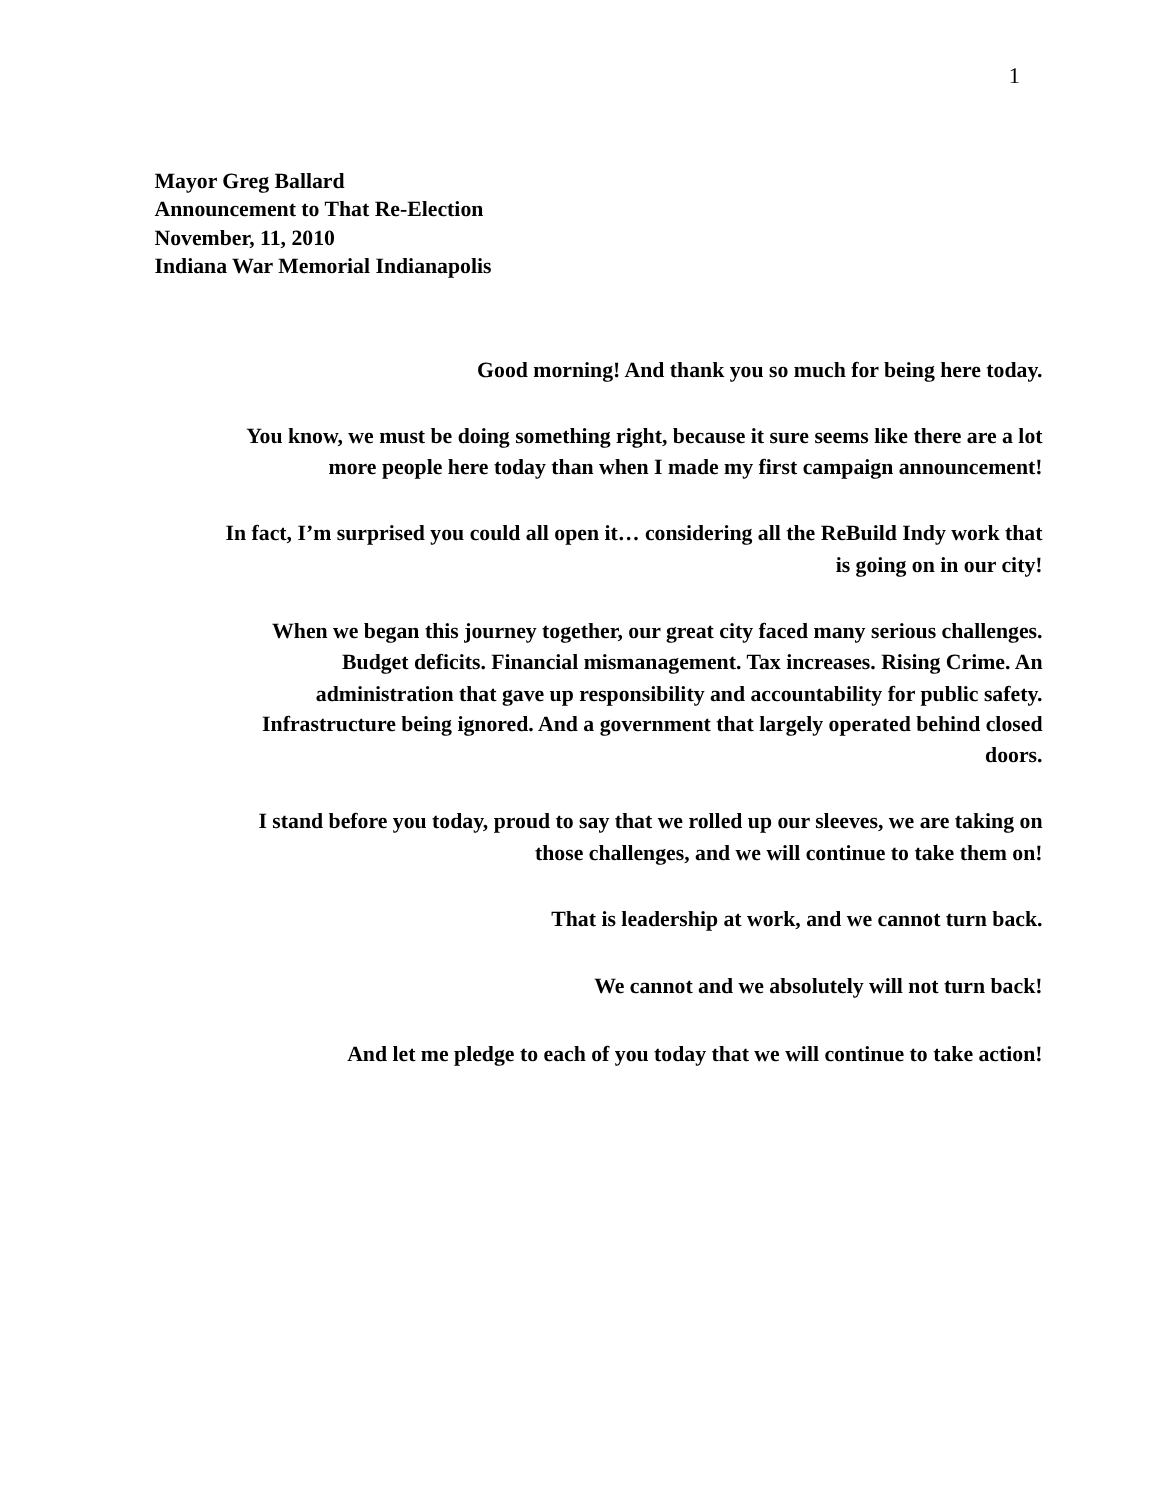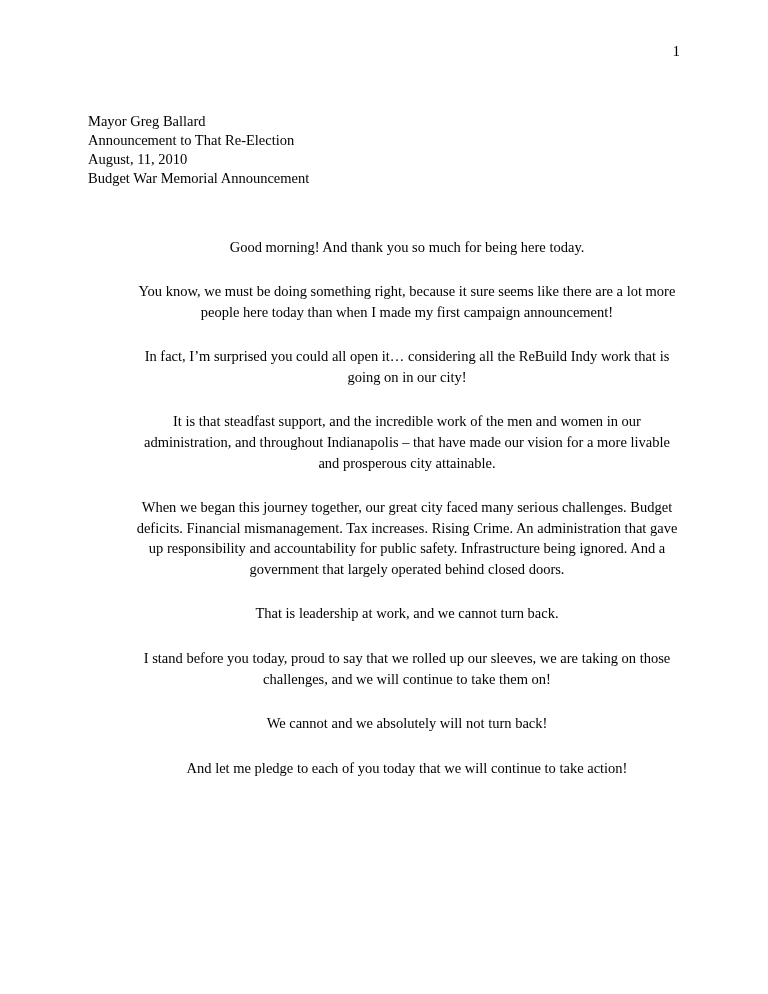--- a/index.html
+++ b/index.html
@@ -19,66 +19,66 @@
   }
   .page-number {
     position: absolute;
     top: 44px;
     right: 88px;
     font-size: 15px;
     line-height: 1;
   }
   .content {
     position: absolute;
-    left: 88px;
+    left: 103px;
     top: 112px;
     width: 592px;
+    font-weight: bold;
   }
   .heading-block {
     font-size: 14.5px;
     line-height: 1.32;
     margin-bottom: 0;
   }
   .heading-line {
     white-space: pre-wrap;
   }
   .heading-line.italic {
     font-style: italic;
   }
   .body-block {
     font-size: 14.5px;
     line-height: 1.42;
     margin-top: 24px;
-    text-align: center;
+    text-align: right;
     margin-left: 46px;
   }
   .body-block.first {
     margin-top: 48px;
   }
 </style>
 </head>
 <body>
 
 <div class="page">
 
   <div class="page-number">1</div>
 
   <div class="content">
 
     <div class="heading-block">
       <div class="heading-line">Mayor Greg Ballard</div>
       <div class="heading-line">Announcement to That Re-Election</div>
-      <div class="heading-line">August, 11, 2010</div>
-      <div class="heading-line">Budget War Memorial Announcement</div>
+      <div class="heading-line">November, 11, 2010</div>
+      <div class="heading-line">Indiana War Memorial Indianapolis</div>
     </div>
 
     <p class="body-block first">Good morning!  And thank you so much for being here today.</p>
     <p class="body-block">You know, we must be doing something right, because it sure seems like there are a lot more people here today than when I made my first campaign announcement!</p>
     <p class="body-block">In fact, I’m surprised you could all open it… considering all the ReBuild Indy work that is going on in our city!</p>
-    <p class="body-block">It is that steadfast support, and the incredible work of the men and women in our administration, and throughout Indianapolis – that have made our vision for a more livable and prosperous city attainable.</p>
     <p class="body-block">When we began this journey together, our great city faced many serious challenges.  Budget deficits.  Financial mismanagement.  Tax increases.  Rising Crime.  An administration that gave up responsibility and accountability for public safety.  Infrastructure being ignored.  And a government that largely operated behind closed doors.</p>
+    <p class="body-block">I stand before you today, proud to say that we rolled up our sleeves, we are taking on those challenges, and we will continue to take them on!</p>
     <p class="body-block">That is leadership at work, and we cannot turn back.</p>
-    <p class="body-block">I stand before you today, proud to say that we rolled up our sleeves, we are taking on those challenges, and we will continue to take them on!</p>
     <p class="body-block">We cannot and we absolutely will not turn back!</p>
     <p class="body-block">And let me pledge to each of you today that we will continue to take action!</p>
 
   </div>
 </div>
 
 </body></html>

